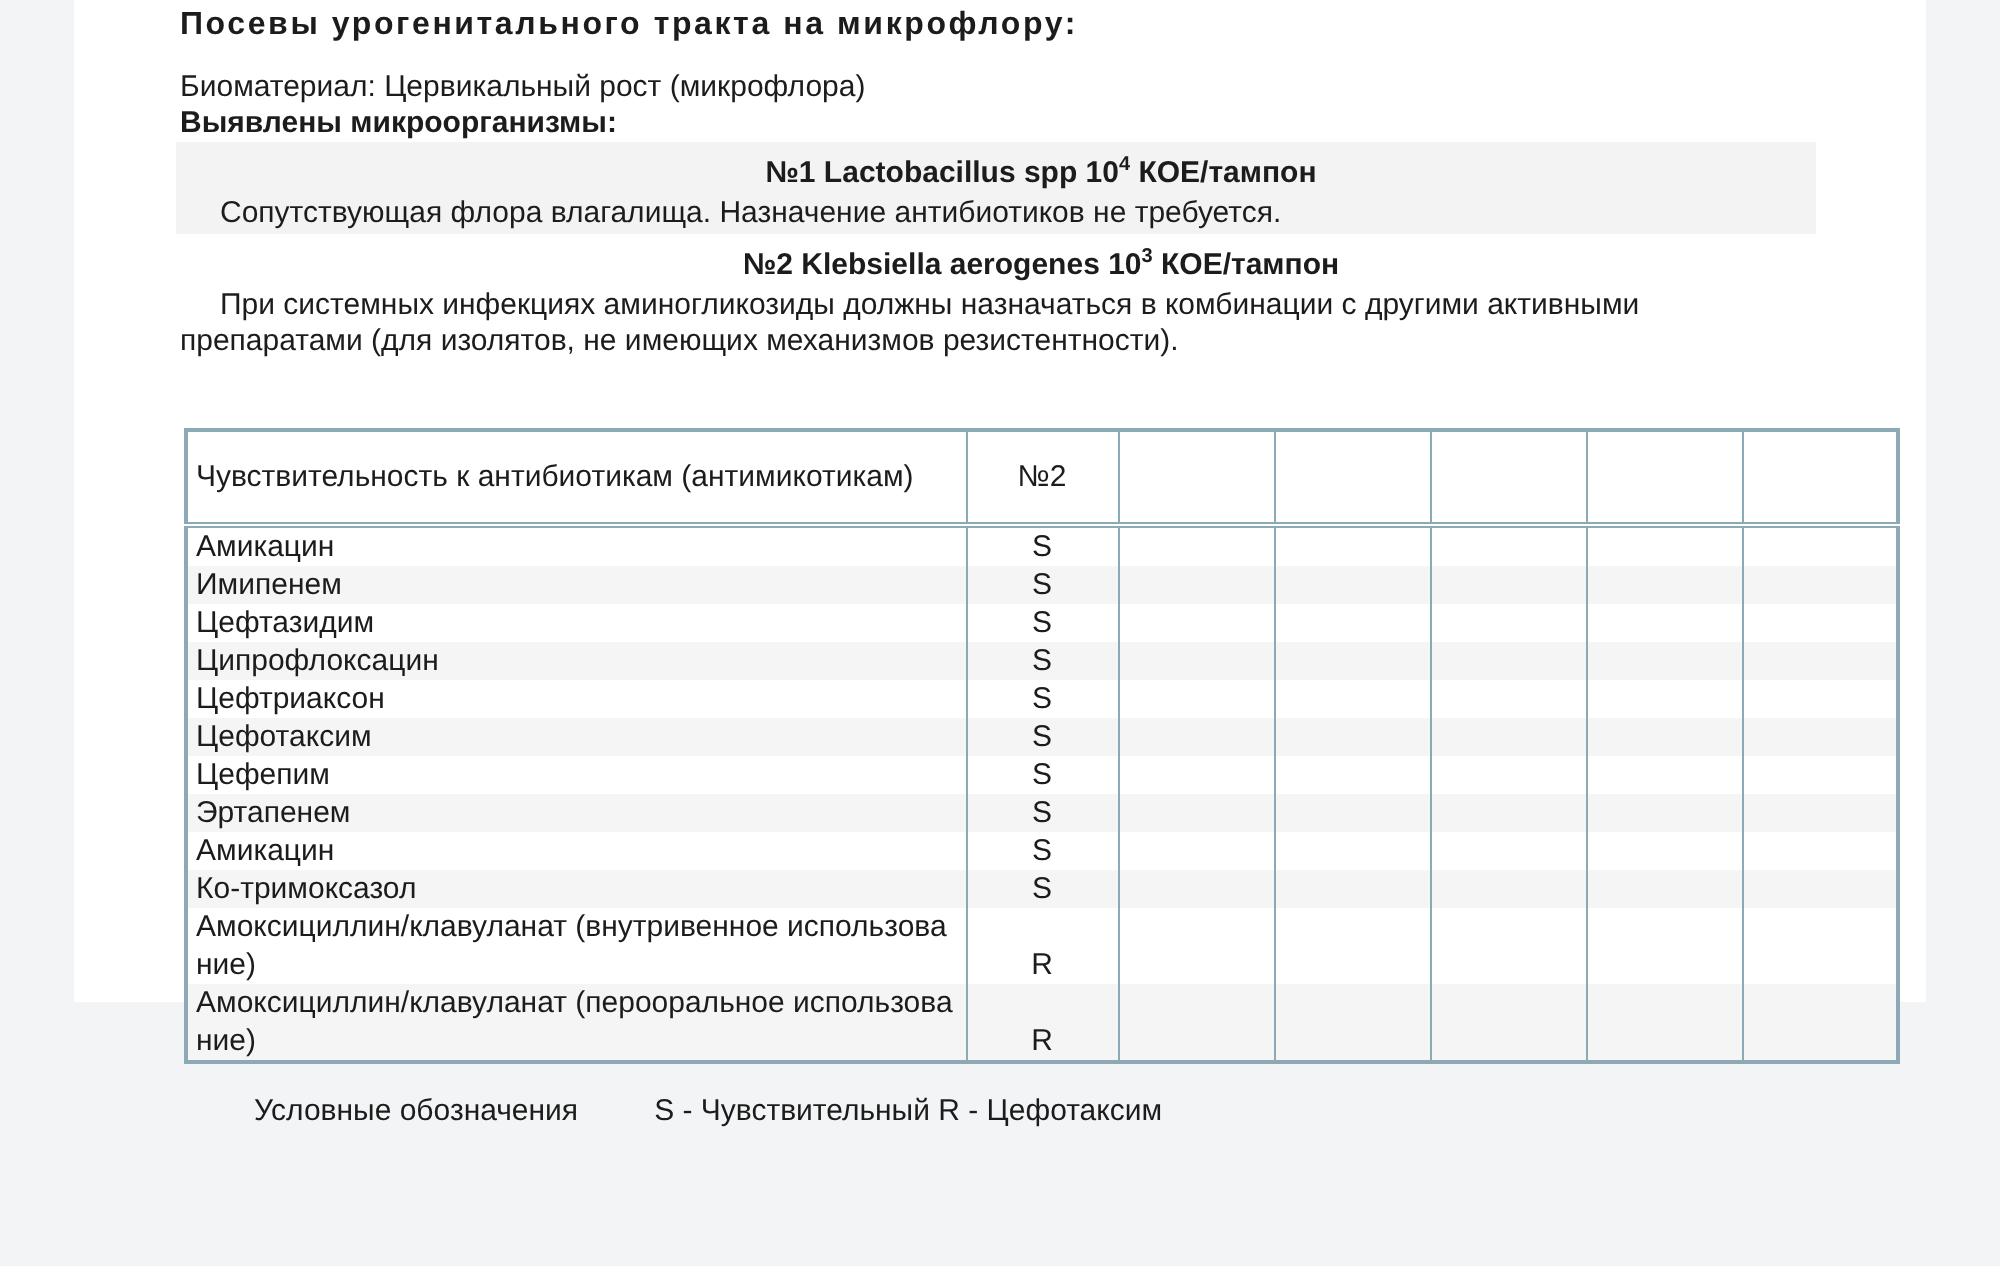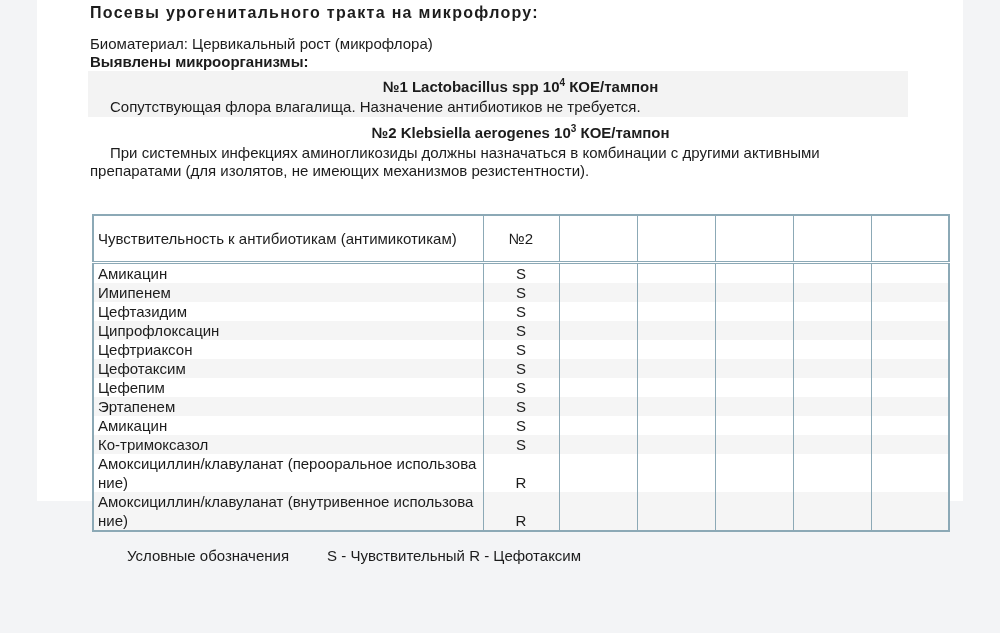--- a/index.html
+++ b/index.html
@@ -208,30 +208,30 @@
           <tr>
             <td class="drug">Ко-тримоксазол</td>
             <td class="val">S</td>
             <td class="val"></td>
             <td class="val"></td>
             <td class="val"></td>
             <td class="val"></td>
             <td class="val"></td>
           </tr>
           <tr>
+            <td class="drug">Амоксициллин/клавуланат (внутривенное использование)</td>
+            <td class="val">R</td>
+            <td class="val"></td>
+            <td class="val"></td>
+            <td class="val"></td>
+            <td class="val"></td>
+            <td class="val"></td>
+          </tr>
+          <tr>
             <td class="drug">Амоксициллин/клавуланат (перооральное использование)</td>
-            <td class="val">R</td>
-            <td class="val"></td>
-            <td class="val"></td>
-            <td class="val"></td>
-            <td class="val"></td>
-            <td class="val"></td>
-          </tr>
-          <tr>
-            <td class="drug">Амоксициллин/клавуланат (внутривенное использование)</td>
             <td class="val">R</td>
             <td class="val"></td>
             <td class="val"></td>
             <td class="val"></td>
             <td class="val"></td>
             <td class="val"></td>
           </tr>
         </tbody>
     </table>
 

